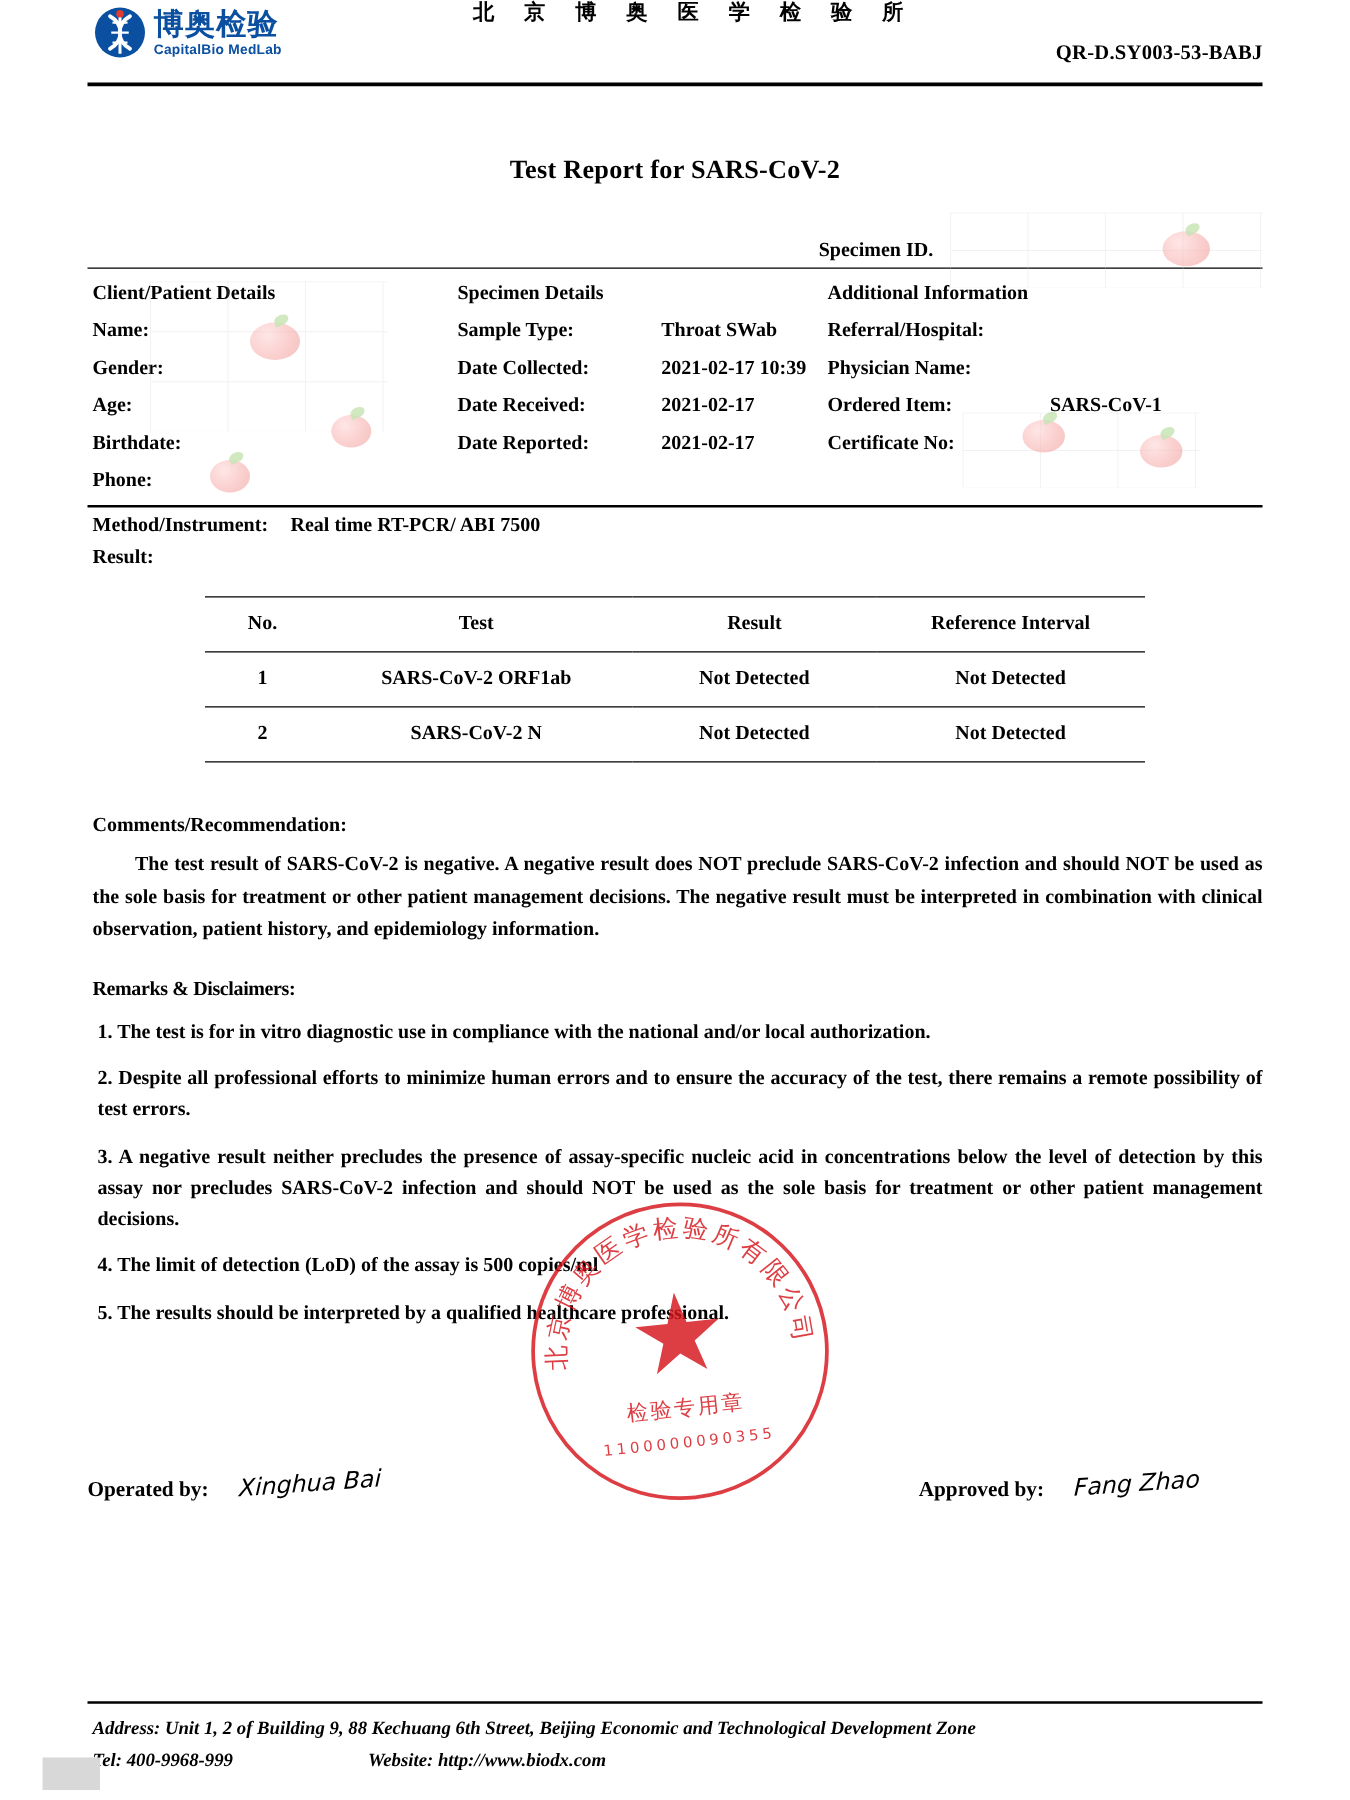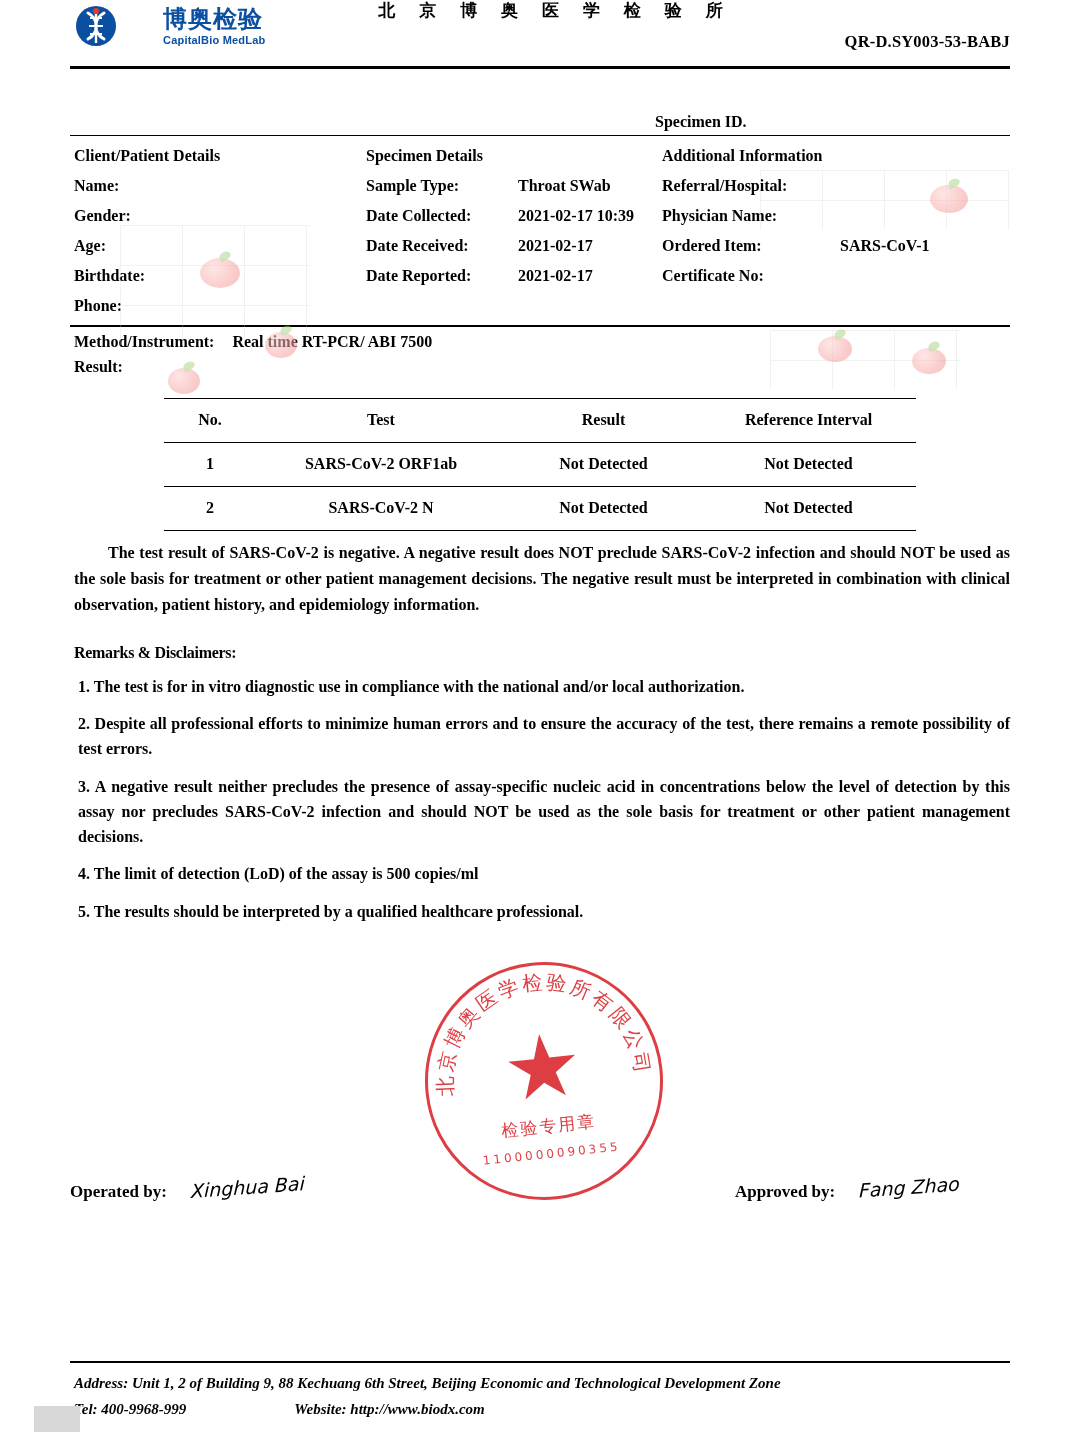--- a/index.html
+++ b/index.html
@@ -28,21 +28,20 @@
     height: 62px;
   }
   .logo {
     position: absolute;
     left: 5px;
     top: 2px;
     width: 200px;
     height: 48px;
     display: flex;
     align-items: center;
-    gap: 40px;
   }
   .logo-mark {
     width: 42px;
     height: 42px;
     position: relative;
     flex: 0 0 auto;
   }
   .logo-text {
     margin-left: 6px;
     line-height: 1;
@@ -135,21 +134,21 @@
     display: flex;
     padding: 6px 0 6px 4px;
     font-size: 16px;
     font-weight: bold;
     white-space: nowrap;
   }
   .flabel { }
   .fvalue {
     margin-left: 10px;
   }
-  .c2 .fvalue { margin-left: 4px; }
+  .c2 .fvalue { margin-left: 15px; }
   .c2 .flabel { width: 148px; display:inline-block; }
   .c3 .flabel { width: 168px; display:inline-block; }
 
   
   .method-row {
     display: flex;
     font-size: 16px;
     font-weight: bold;
     padding: 6px 0 0 4px;
   }
@@ -389,20 +388,21 @@
         <div class="logo-en">CapitalBio MedLab</div>
       </div>
     </div>
     <div class="hdr-center">
       <div class="hdr-cn">北 京 博 奥 医 学 检 验 所</div>
     </div>
     <div class="hdr-code">QR-D.SY003-53-BABJ</div>
   </div>
   <div class="rule-thick"></div>
 
+  <div class="doc-title">Test Report for SARS-CoV-2</div>
 
   <div class="specimen-id-row">
     <span>Specimen ID.</span>
     <span></span>
   </div>
   <div class="rule-thin"></div>
 
   <div class="info-block">
     <div class="info-grid">
 
@@ -499,20 +499,21 @@
         <tr class="last">
           <td>2</td>
           <td>SARS-CoV-2 N</td>
           <td>Not Detected</td>
           <td>Not Detected</td>
         </tr>
       </tbody>
     </table>
   </div>
 
+  <div class="sec-head">Comments/Recommendation:</div>
   <div class="para indent">The test result of SARS-CoV-2 is negative. A negative result does NOT preclude SARS-CoV-2 infection and should NOT be used as the sole basis for treatment or other patient management decisions. The negative result must be interpreted in combination with clinical observation, patient history, and epidemiology information.</div>
 
   <div class="remarks-head">Remarks &amp; Disclaimers:</div>
   <div class="remark">1. The test is for in vitro diagnostic use in compliance with the national and/or local authorization.</div>
   <div class="remark">2. Despite all professional efforts to minimize human errors and to ensure the accuracy of the test, there remains a remote possibility of test errors.</div>
   <div class="remark">3. A negative result neither precludes the presence of assay-specific nucleic acid in concentrations below the level of detection by this assay nor precludes SARS-CoV-2 infection and should NOT be used as the sole basis for treatment or other patient management decisions.</div>
   <div class="remark">4. The limit of detection (LoD) of the assay is 500 copies/ml</div>
   <div class="remark">5. The results should be interpreted by a qualified healthcare professional.</div>
 
   <div class="stamp">

